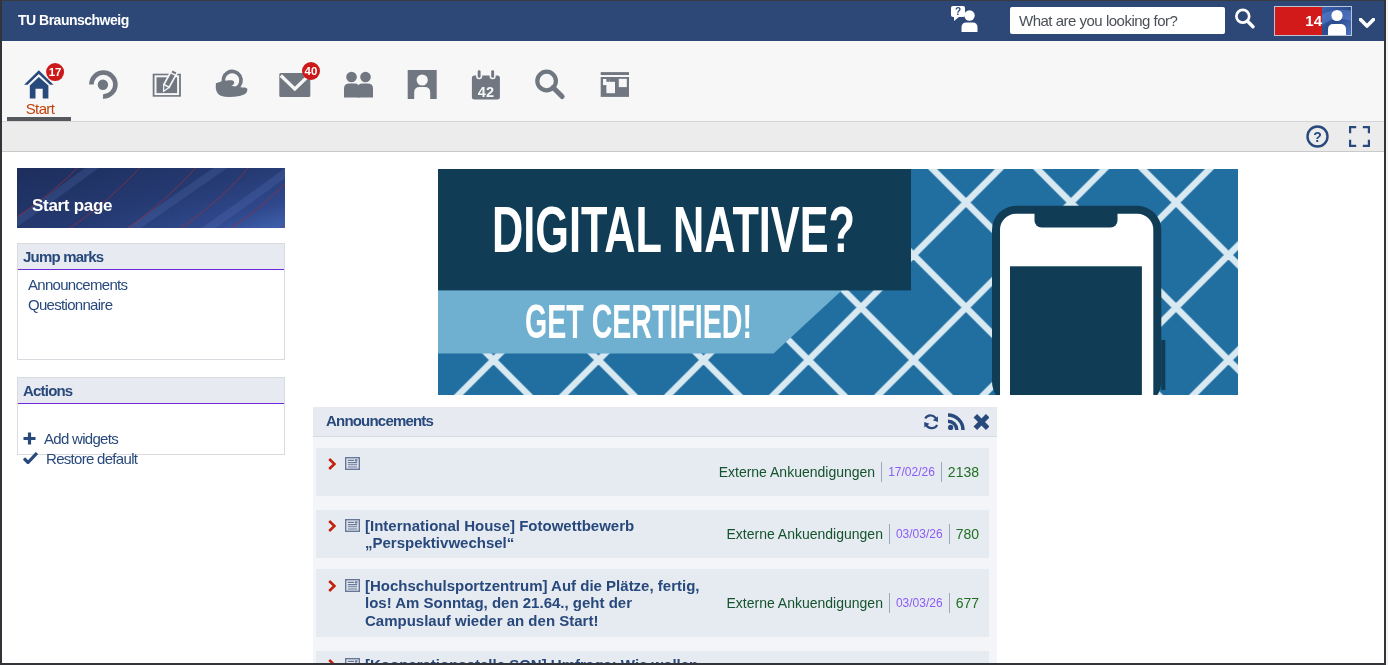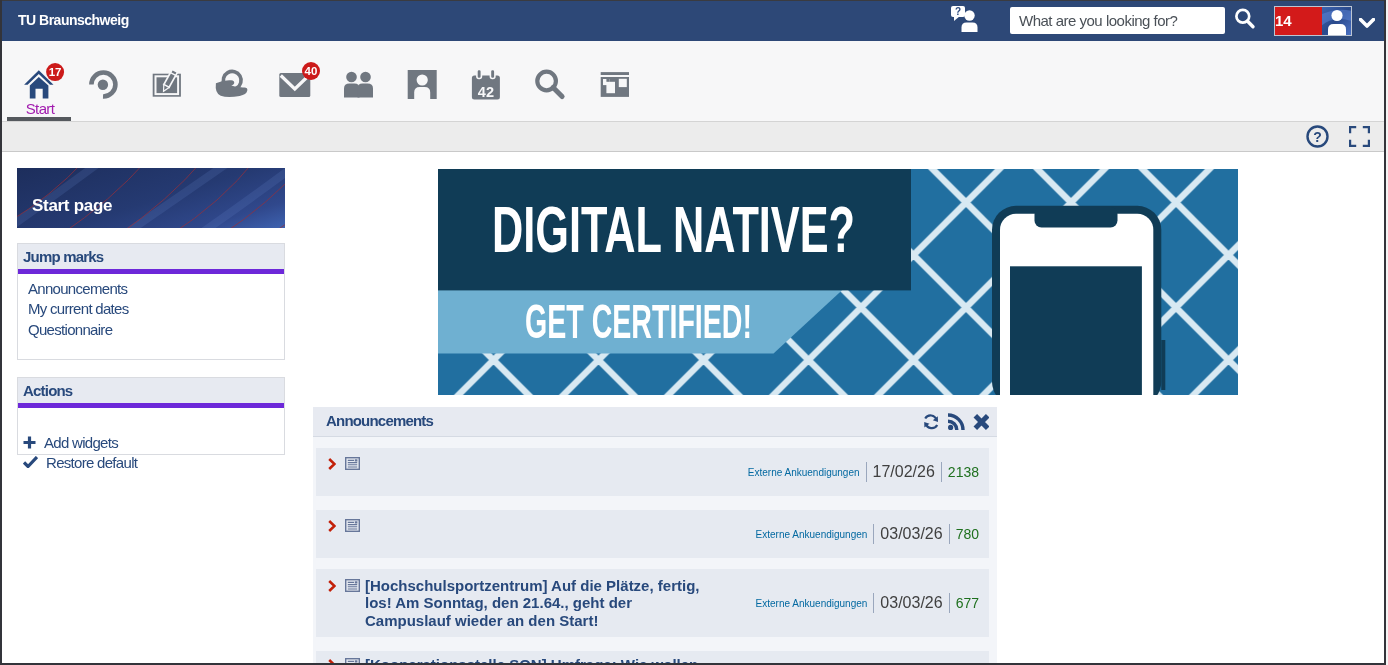--- a/index.html
+++ b/index.html
@@ -9,34 +9,34 @@
   #page { position:relative; width:1388px; height:665px; background:#fff; }
 
   
   #topbar { left:0; top:0; width:1388px; height:41px; background:#2d4877; }
   #brand { left:18px; top:12px; color:#fff; font-size:14px; font-weight:bold; letter-spacing:-0.5px; }
   #searchbox { left:1010px; top:7px; width:215px; height:27px; background:#fff; border-radius:2px;
     color:#4a5057; font-size:15px; letter-spacing:-0.5px; line-height:27px; padding-left:9px; }
 
   
   #iconbar { left:0; top:41px; width:1388px; height:80px; background:#f7f7f8; }
-  #startlbl { left:10px; top:100px; width:60px; text-align:center; color:#a21caf; font-size:15px; letter-spacing:-0.6px; }
+  #startlbl { left:10px; top:100px; width:60px; text-align:center; color:#c2410c; font-size:15px; letter-spacing:-0.6px; }
   #startline { left:7px; top:117px; width:64px; height:4px; background:#55595e; }
 
   
   #graybar { left:0; top:121px; width:1388px; height:31px; background:#ececec;
     border-top:1px solid #d4d4d4; border-bottom:1px solid #c9c9c9; }
 
   
   #sp-box { left:17px; top:168px; width:268px; height:60px; }
   #sp-txt { left:32px; top:196px; color:#fff; font-size:17px; font-weight:bold; letter-spacing:-0.3px; }
   .widget { position:absolute; left:17px; width:268px; background:#fff;
     border:1px solid #d9dbe0; }
   .widget .hd { background:#e7eaf1; color:#28497c; font-weight:bold; font-size:15px; letter-spacing:-0.8px;
-    padding:4px 0 4px 5px; border-bottom:5px solid #6d28d9; }
+    padding:4px 0 4px 5px; border-bottom:1px solid #6d28d9; }
   #jumpmarks { top:243px; height:117px; }
   #actions   { top:377px; height:78px; }
   .lnk { color:#28497c; font-size:15px; letter-spacing:-0.7px; line-height:20.3px; }
   #jumpmarks .bd { padding:5px 0 0 10px; }
   #actions .bd { padding:24px 0 0 5px; }
   .arow { display:flex; align-items:center; gap:8px; height:20.3px; color:#28497c; font-size:15px; letter-spacing:-0.7px; }
 
   
   #banner { left:438px; top:169px; width:736px; height:226px; }
 
@@ -44,23 +44,23 @@
   #ann { left:313px; top:407px; width:684px; height:258px; background:#f3f5f9; }
   #ann-hd { position:absolute; left:0; top:0; width:684px; height:30px; background:#e7eaf1;
     border-bottom:1px solid #d5dae3; }
   #ann-hd .t { position:absolute; left:13px; top:5px; color:#28497c; font-weight:bold; font-size:15px; letter-spacing:-0.8px; }
   .annrow { position:absolute; left:3px; width:673px; background:#e6eaf1;
     display:flex; align-items:center; }
   .rtitle { color:#28497c; font-weight:bold; font-size:15px; line-height:17.2px; width:341px; margin-left:49px; }
   .rchev { position:absolute; left:12px; }
   .rnews { position:absolute; left:29px; }
   .rright { position:absolute; right:10px; display:flex; align-items:center; }
-  .rvis { color:#0369a1; font-size:10px; }
+  .rvis { color:#14532d; font-size:14px; }
   .rsep { width:1px; height:20px; background:#9aa7bd; margin:0 6px; }
-  .rdate { color:#404040; font-size:16px; }
+  .rdate { color:#8b5cf6; font-size:12px; }
   .rcnt { color:#1e701e; font-size:14px; }
 
   
   #f-left { left:0; top:0; width:2px; height:665px; background:#33343a; }
   #f-top { left:0; top:0; width:1388px; height:1px; background:#3a3b40; }
   #f-bottom { left:0; top:663px; width:1388px; height:2px; background:#33343a; }
   #f-right { left:1384px; top:0; width:2px; height:665px; background:#33343a; }
   #f-rightw { left:1386px; top:0; width:2px; height:665px; background:#f4f4f4; }
 </style>
 </head>
@@ -79,21 +79,21 @@
     </svg>
   </div>
   <div class="abs" id="searchbox">What are you looking for?</div>
   <div class="abs" id="magico" style="left:1234px;top:8px;">
     <svg width="23" height="23" viewBox="0 0 23 23">
       <circle cx="8.8" cy="8.3" r="6.4" fill="none" stroke="#fff" stroke-width="2.7"></circle>
       <path d="M13.4,13 L19,18.8" stroke="#fff" stroke-width="3.4" stroke-linecap="round"></path>
     </svg>
   </div>
   <div class="abs" id="userbox" style="left:1274px;top:6px;width:78px;height:30px;border:1px solid #bcc5d2;display:flex;">
-    <div style="width:47px;height:28px;background:#d31a1a;color:#fff;font-size:15px;font-weight:bold;text-align:left;line-height:28px;">14</div>
+    <div style="width:47px;height:28px;background:#d31a1a;color:#fff;font-size:15px;font-weight:bold;text-align:right;line-height:28px;">14</div>
     <div id="avatar" style="width:29px;height:28px;position:relative;overflow:hidden;">
       <svg width="29" height="28" viewBox="0 0 29 28">
         <defs>
           <linearGradient id="avg" x1="0" y1="0" x2="1" y2="1">
             <stop offset="0" stop-color="#3d64b0"></stop>
             <stop offset="0.5" stop-color="#2a4a8c"></stop>
             <stop offset="1" stop-color="#4a71c4"></stop>
           </linearGradient>
         </defs>
         <rect width="29" height="28" fill="url(#avg)"></rect>
@@ -234,21 +234,20 @@
         <path d="M251,68 Q290,45 315,8"></path>
       </g>
     </svg>
   </div>
   <div class="abs" id="sp-txt">Start page</div>
 
   <div class="widget" id="jumpmarks">
     <div class="hd">Jump marks</div>
     <div class="bd">
       <div class="lnk">Announcements</div>
-      <div class="lnk">My current dates</div>
       <div class="lnk">Questionnaire</div>
     </div>
   </div>
 
   <div class="widget" id="actions">
     <div class="hd">Actions</div>
     <div class="bd">
       <div class="arow"><svg width="13" height="13" viewBox="0 0 13 13">
             <path d="M6.5,0.5 L6.5,12.5 M0.5,6.5 L12.5,6.5" stroke="#28497c" stroke-width="3.2"></path>
           </svg>Add widgets</div>
@@ -325,20 +324,21 @@
     </div>
     <div class="annrow" style="top:103px;height:48px;">
       <svg class="rchev" style="top:10px;" width="8" height="12" viewBox="0 0 8 12">
           <path d="M1.2,1 L6.5,6 L1.2,11" fill="none" stroke="#c22009" stroke-width="2.6"></path>
         </svg>
       <svg class="rnews" style="top:9px;" width="15" height="13" viewBox="0 0 15 13">
           <rect x="0.7" y="0.7" width="13.6" height="11.6" fill="none" stroke="#67779a" stroke-width="1.4"></rect>
           <path d="M2.8,3.4 L9,3.4 M2.8,5.6 L12.2,5.6 M2.8,7.8 L12.2,7.8 M2.8,10 L12.2,10" stroke="#67779a" stroke-width="1.1"></path>
           <rect x="9.8" y="2.3" width="2.6" height="2.2" fill="#67779a"></rect>
         </svg>
+      <div class="rtitle">[International House] Fotowettbewerb „Perspektivwechsel“</div>
       <div class="rright">
           <span class="rvis">Externe Ankuendigungen</span>
           <span class="rsep"></span>
           <span class="rdate">03/03/26</span>
           <span class="rsep"></span>
           <span class="rcnt">780</span>
         </div>
     </div>
     <div class="annrow" style="top:162px;height:68px;">
       <svg class="rchev" style="top:11px;" width="8" height="12" viewBox="0 0 8 12">

